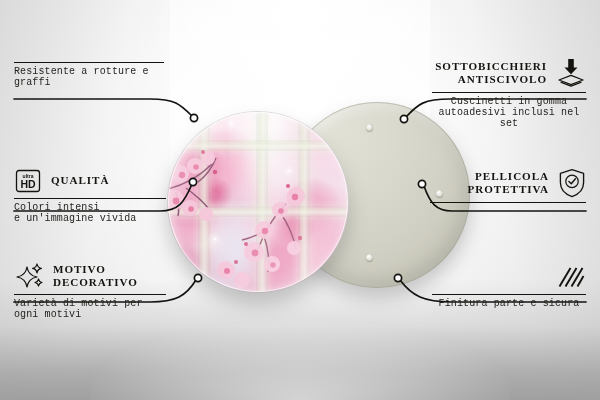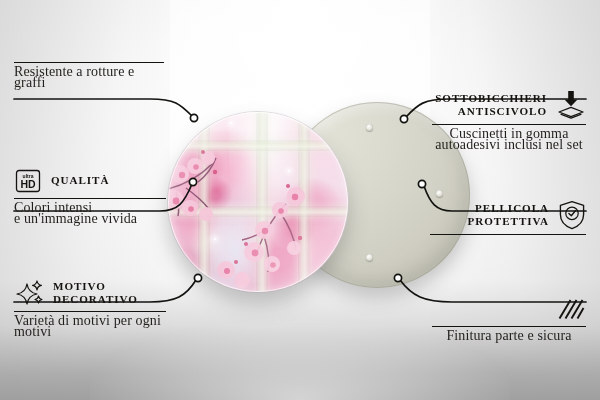--- a/index.html
+++ b/index.html
@@ -76,27 +76,27 @@
     box-shadow:0 0 5px 2px rgba(255,255,255,.95);}
   .front-rim{position:absolute;inset:0;border-radius:50%;
     box-shadow:inset 0 0 0 1px rgba(255,255,255,.65), inset 0 0 9px rgba(255,255,255,.45);}
 
   
   #lines{position:absolute;inset:0;}
 
   
   .feat{position:absolute;}
   .feat .hrow{display:flex;align-items:center;gap:9px;}
-  .feat.right .hrow{flex-direction:row;justify-content:flex-end;margin-top:32px;}
+  .feat.right .hrow{flex-direction:row;justify-content:flex-end;}
   .ftitle{font-family:"Liberation Serif",serif;font-weight:700;color:#15130f;
     font-size:11.1px;letter-spacing:.95px;line-height:13.2px;text-transform:uppercase;white-space:nowrap;}
   .feat.left .ftitle{text-align:left;}
   .feat.right .ftitle{text-align:right;}
   .rule{height:0;border-top:1.6px solid #131310;margin-top:4px;}
-  .fsub{font-family:Liberation Serif, serif;color:#211f1b;font-size:14px;line-height:11.2px;
+  .fsub{font-family:Liberation Mono, monospace;color:#211f1b;font-size:10px;line-height:11.2px;
     letter-spacing:.12px;margin-top:3px;white-space:pre-line;}
   .feat.right .fsub{text-align:center;}
   .icon{flex:0 0 auto;display:block;}
 </style>
 </head>
 <body>
 
 <div id="stage">
 
   <div class="bg-base"></div>
@@ -220,21 +220,21 @@
       </svg>
       <div>
         <div class="ftitle">QUALITÀ</div>
       </div>
     </div>
     <div class="rule"></div>
     <div class="fsub">Colori intensi
 e un'immagine vivida</div>
   </div>
 
-  <div class="feat left" style="left:14px;top:279px;width:152px;">
+  <div class="feat left" style="left:14px;top:262px;width:152px;">
     <div class="hrow">
       <svg class="icon" width="30" height="28" viewBox="0 0 30 28">
         <g fill="none" stroke="#15130f" stroke-width="1.25" stroke-linejoin="round">
           <path d="M13 5 C 14 11 17 14 23 15 C 17 16 14 19 13 25 C 12 19 9 16 3 15 C 9 14 12 11 13 5 Z"></path>
           <path d="M23 2 C 23.5 4.6 24.8 5.9 27.4 6.4 C 24.8 6.9 23.5 8.2 23 10.8 C 22.5 8.2 21.2 6.9 18.6 6.4 C 21.2 5.9 22.5 4.6 23 2 Z"></path>
           <path d="M24.5 17 C 24.9 19.1 26 20.1 28 20.5 C 26 20.9 24.9 21.9 24.5 24 C 24.1 21.9 23 20.9 21 20.5 C 23 20.1 24.1 19.1 24.5 17 Z"></path>
         </g>
       </svg>
       <div>
         <div class="ftitle">MOTIVO</div>

